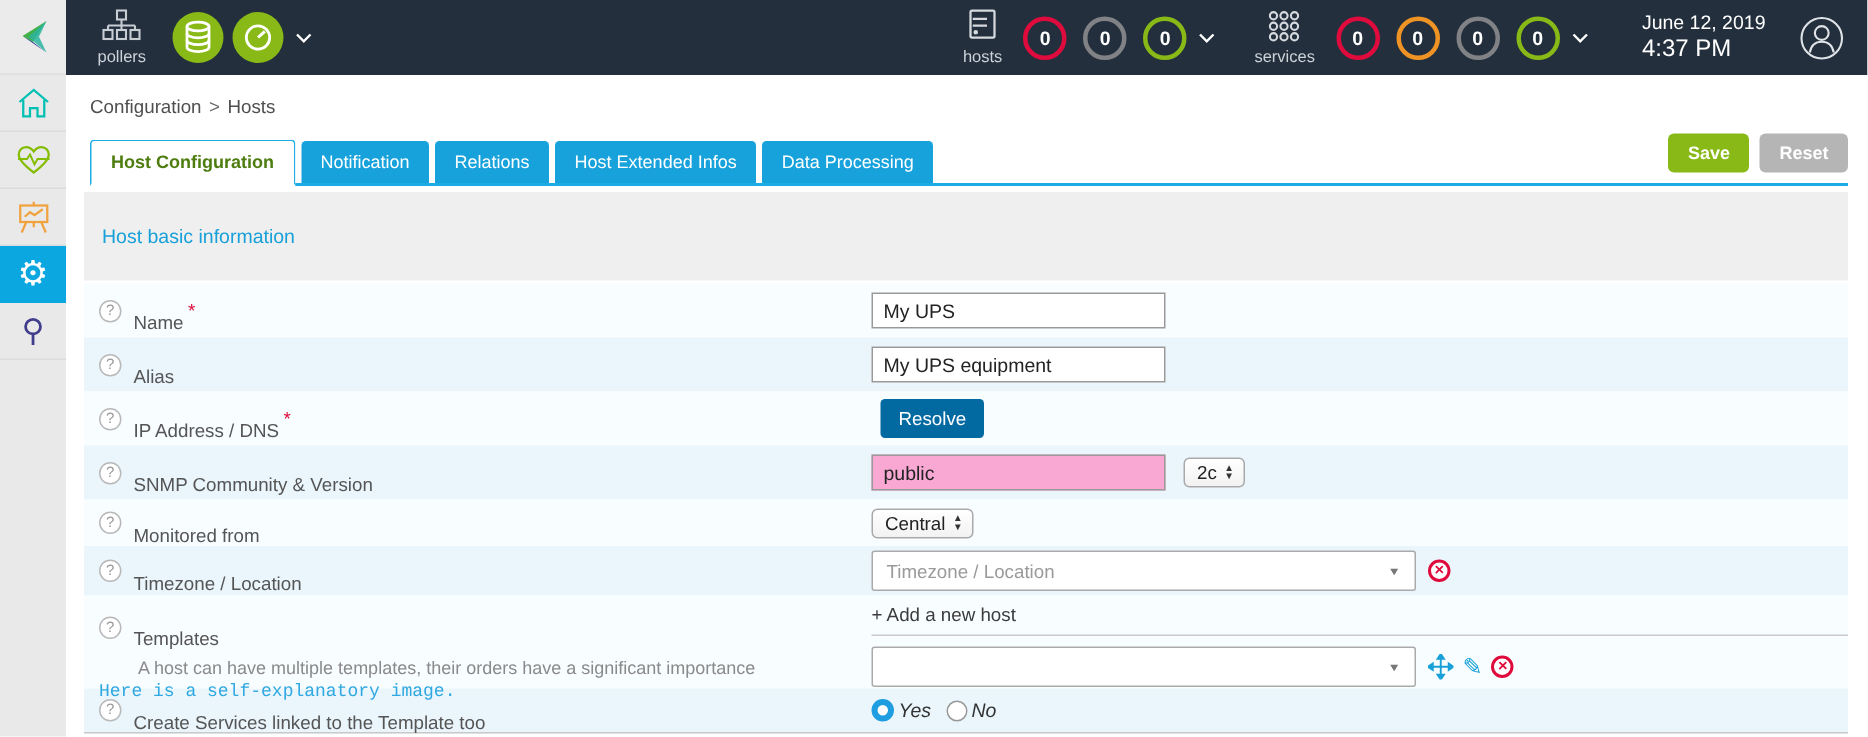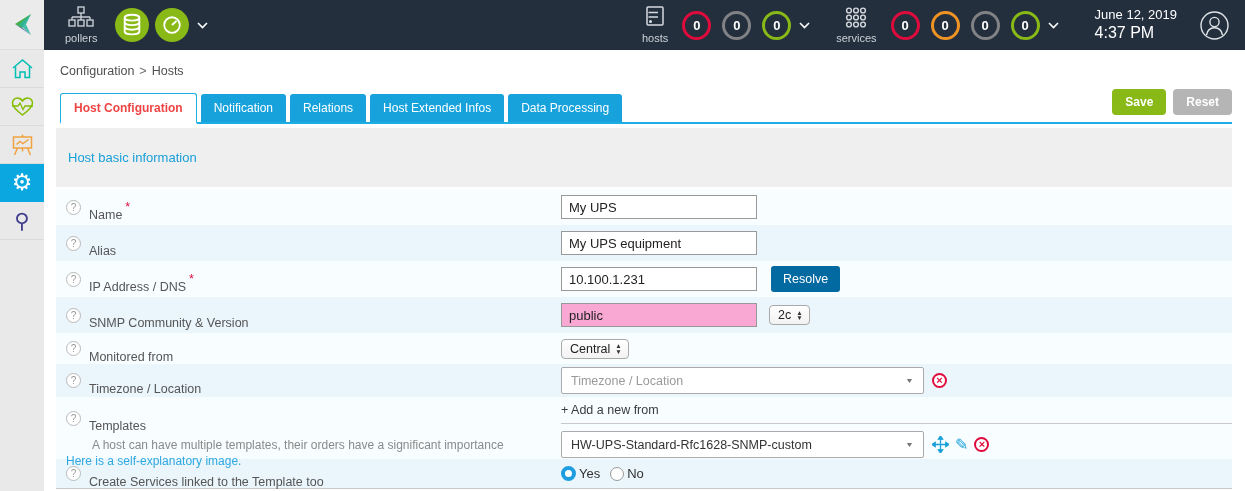--- a/index.html
+++ b/index.html
@@ -36,40 +36,40 @@
 
   
   .main { margin-left:44px; }
   .breadcrumb { padding:14px 16px 0; font-size:12.5px; color:#4f4f4f; }
   .breadcrumb .sep { margin:0 5px; color:#6b6b6b; }
 
   .tabrow { margin:11px 13px 0 16px; display:flex; align-items:flex-end;
     border-bottom:2px solid #1cade4; }
   .tab { background:#17a2dc; color:#fff; font-size:12px; padding:7px 13px; margin-right:4px;
     border-radius:3px 3px 0 0; cursor:pointer; white-space:nowrap; }
-  .tab.active { background:#fff; color:#ef4444; border:1px solid #1cade4; border-bottom:2px solid #fff;
+  .tab.active { background:#fff; color:#4d7c0f; border:1px solid #1cade4; border-bottom:2px solid #fff;
     margin-bottom:-2px; font-weight:bold; }
   .btns { margin-left:auto; display:flex; gap:7px; padding-bottom:7px; }
   .btn { border:none; border-radius:4px; color:#fff; font-size:12px; font-weight:bold;
     padding:6px 13px; cursor:pointer; font-family:"Liberation Sans", sans-serif; }
   .btn-save { background:#88b917; }
   .btn-reset { background:#b5b5b5; }
 
   .page-title { margin:15px 16px 9px 16px; color:#769212; font-size:15px; font-weight:600; }
   .section-bar { margin:4px 13px 0 12px; background:#efefef; color:#18a0d8;
     font-size:13px; padding:22px 12px; }
 
   .rows { margin:2px 13px 0 12px; }
   .frow { display:flex; align-items:center; padding-left:10px; }
   .r-light { background:#f8fdff; }
   .r-blue  { background:#eaf6fc; }
   .lblcol { width:495px; flex:none; display:flex; align-items:center; }
   .lbl { font-size:12.5px; color:#555;margin-top:16px; }
   .req { color:#e00b3d; margin-left:3px; font-size:12.5px; }
-  .fieldcol { flex:1; display:flex; align-items:center; gap:8px; }
+  .fieldcol { flex:1; display:flex; align-items:center; gap:8px;margin-left:20px; }
   .help { width:15px; height:15px; flex:none; border:1px solid #b9b9b9; border-radius:50%;
     color:#9a9a9a; font-size:10px; display:inline-flex; align-items:center; justify-content:center;
     margin-right:8px; background:#fff; }
   .tin { height:24px; width:196px; border:1px solid #999; padding:1px 7px; font-size:13px;
     font-family:"Liberation Sans", sans-serif; color:#222; background:#fff; }
   .tin.lav { background:#f9a8d4; }
   .btn-resolve { background:#0369a1; border:none; border-radius:3px; color:#fff; font-size:12.5px;
     padding:6px 12px; margin-left:6px; cursor:pointer; font-family:"Liberation Sans", sans-serif; }
   .nselect { display:inline-flex; align-items:center; gap:5px; background:linear-gradient(#fff,#f2f2f2);
     border:1px solid #a9a9a9; border-radius:4px; padding:2px 6px 2px 8px; font-size:12.5px; color:#222;
@@ -77,30 +77,30 @@
   .spin { display:flex; flex-direction:column; font-size:6.5px; line-height:5.5px; color:#333; }
   .sel2 { width:363px; height:27px; border:1px solid #aaa; border-radius:2px; background:#fff;
     display:flex; align-items:center; padding:0 9px; font-size:12.5px; cursor:pointer; }
   .sel2 .ph { color:#9a9a9a; }
   .sel2 .val { color:#333; }
   .sel2 .arrow { margin-left:auto; color:#777; font-size:9px; transform:scaleY(.8); }
   .circx { width:15px; height:15px; flex:none; border:2px solid #e00b3d; border-radius:50%;
     color:#e00b3d; font-size:11px; font-weight:bold; line-height:11px; display:inline-flex;
     align-items:center; justify-content:center; background:#fff; cursor:pointer; }
   .note { font-size:12px; color:#8a8a8a; margin-top:5px;margin-left:26px; }
-  .linktext { font-size:12px; color:#2fa8e1; margin-top:2px; cursor:pointer; }
+  .linktext { font-size:12px; color:#2fa8e1; margin-top:2px; cursor:pointer;font-family:Liberation Mono, monospace; }
   .addline { display:flex; align-items:center; font-size:12.5px; color:#3c3c3c;
     border-bottom:1px solid #c9c9c9; padding-bottom:6px; margin-bottom:7px; width:100%; cursor:pointer; }
   .tpl-icons { display:flex; align-items:center; gap:6px; margin-left:8px; }
   .pencil { color:#18a0d8; font-size:16px; cursor:pointer; }
   .radio-on { width:15px; height:15px; border-radius:50%; background:#fff;
     border:4.5px solid #1e9ee0; display:inline-block; cursor:pointer; }
   .radio-off { width:14px; height:14px; border-radius:50%; background:#fff;
     border:1px solid #999; display:inline-block; cursor:pointer; }
-  .radio-lbl { font-size:13px; color:#333; margin:0 10px 0 3px; }
+  .radio-lbl { font-size:13px; color:#333; margin:0 10px 0 3px;font-style:italic; }
 </style>
 </head>
 <body>
 
 <header class="topbar">
   <div class="logo-box">
     <svg width="27" height="27" viewBox="0 0 27 27">
       <path d="M22 3 L6 13 L13 17 Z" fill="#43b049"></path>
       <path d="M22 3 L13 17 L6 13" fill="none"></path>
       <path d="M6 13 L22 24 L13 17 Z" fill="#1f3b8e"></path>
@@ -274,21 +274,20 @@
       </div>
     </div>
 
     <div class="frow r-light" style="height:36px;">
       <div class="lblcol">
         <span class="help">?</span>
         <span class="lbl">IP Address / DNS</span>
         <span class="req">*</span>
       </div>
       <div class="fieldcol">
-        <input class="tin" type="text" value="10.100.1.231" style="">
         <button class="btn-resolve">Resolve</button>
       </div>
     </div>
 
     <div class="frow r-blue" style="height:36px;">
       <div class="lblcol">
         <span class="help">?</span>
         <span class="lbl">SNMP Community &amp; Version</span>
       </div>
       <div class="fieldcol">
@@ -337,25 +336,24 @@
       <div class="lblcol" style="display:block;">
         <div style="display:flex; align-items:center;">
           <span class="help">?</span>
           <span class="lbl">Templates</span>
         </div>
         <div class="note">A host can have multiple templates, their orders have a significant importance</div>
         <div class="linktext">Here is a self-explanatory image.</div>
       </div>
       <div class="fieldcol" style="display:block;">
         <div class="addline">
-          <span>+ Add a new from</span>
+          <span>+ Add a new host</span>
         </div>
         <div style="display:flex; align-items:center;">
           <div class="sel2">
-            <span class="val">HW-UPS-Standard-Rfc1628-SNMP-custom</span>
             <span class="arrow">▼</span>
           </div>
           <div class="tpl-icons">
             <svg width="17" height="17" viewBox="0 0 16 16" stroke="#18a0d8" fill="#18a0d8" stroke-width="1.2">
               <path d="M8 2 V14 M2 8 H14" fill="none"></path>
               <path d="M8 0 L10 3 H6 Z M8 16 L6 13 H10 Z M0 8 L3 6 V10 Z M16 8 L13 10 V6 Z"></path>
             </svg>
             <span class="pencil">✎</span>
             <span class="circx">×</span>
           </div>

